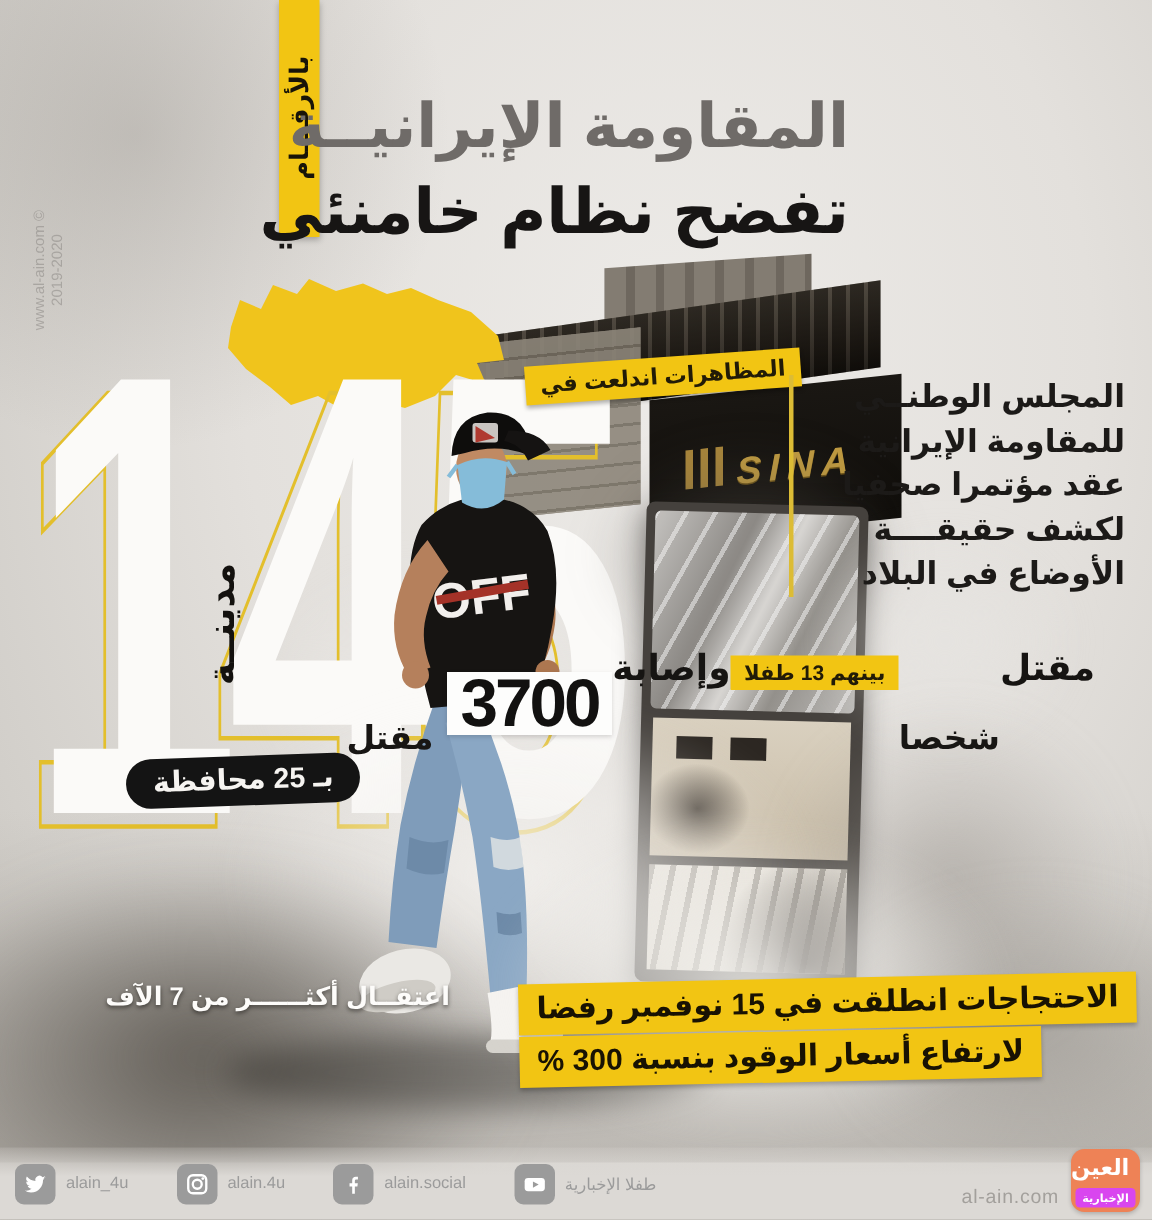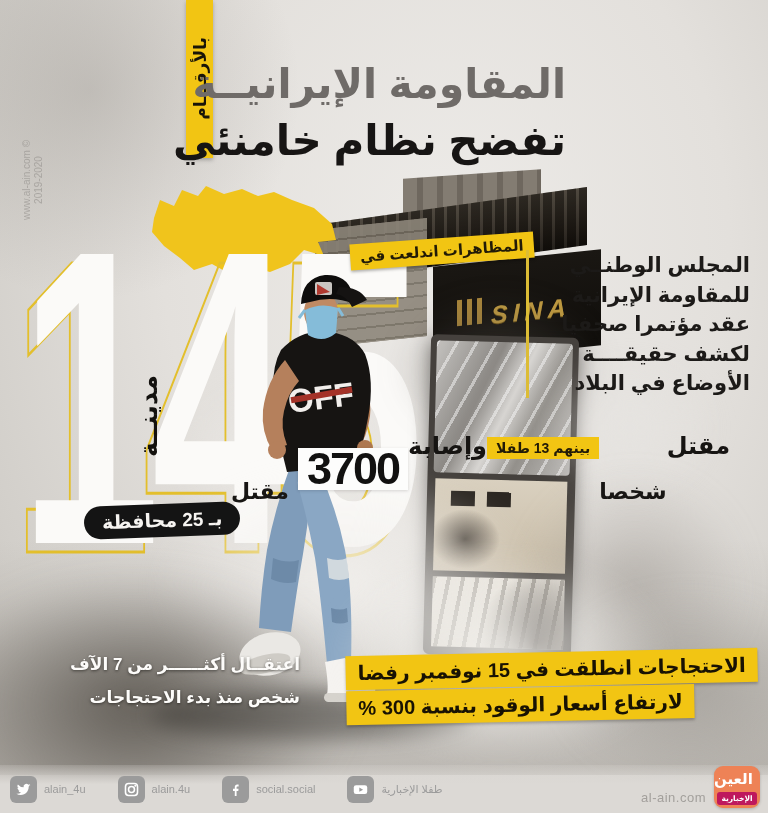--- a/index.html
+++ b/index.html
@@ -122,21 +122,21 @@
   .footer{position:absolute;left:0;bottom:0;width:768px;height:48px;z-index:10;
     background:linear-gradient(rgba(221,218,214,.2),#dcd9d5 40%);display:flex;align-items:center;padding:0 10px;box-sizing:border-box;}
   .social{display:flex;align-items:center;gap:10px;}
   .social .item{display:flex;align-items:center;gap:7px;margin-right:22px;}
   .sicon{width:27px;height:27px;border-radius:6px;background:#9b9b9b;display:flex;align-items:center;justify-content:center;}
   .slabel{font-size:11px;color:#9b9b9b;}
   .site{position:absolute;right:62px;bottom:8px;font-size:13px;color:#a3a09c;letter-spacing:.5px;}
   .logo{position:absolute;right:8px;bottom:5px;width:46px;height:42px;background:#ee8256;border-radius:9px;
     box-shadow:0 1px 3px rgba(0,0,0,.2);}
   .logo .ar{position:absolute;left:0;right:0;top:3px;text-align:left;color:#fff;font-size:15px;font-weight:bold;line-height:20px;}
-  .logo .band{position:absolute;left:3px;right:3px;bottom:3px;height:13px;background:#be185d;border-radius:3px;
+  .logo .band{position:absolute;left:3px;right:3px;bottom:3px;height:13px;background:#d946ef;border-radius:3px;
     color:#fff;font-size:7.5px;font-weight:bold;text-align:center;line-height:13px;}
 </style>
 </head>
 <body>
 
 <div class="canvas">
 
   <div class="vignette-tl"></div>
   <div class="bottom-haze"></div>
 
@@ -261,21 +261,20 @@
     </div>
   </div>
 
   <div class="note">
     <span>الاحتجاجات انطلقت في 15 نوفمبر رفضا</span>
     <span>لارتفاع أسعار الوقود بنسبة 300 %</span>
   </div>
 
   <div class="arrests">
     <div>اعتقــال أكثــــــر من 7 الآف</div>
-    <div>شخص منذ بدء الاحتجاجات</div>
   </div>
 
   <div class="smoke sm2"></div>
 
   <div class="footer">
     <div class="social">
       <div class="item">
         <span class="sicon">
           <svg width="17" height="17" viewBox="0 0 24 24">
               <path fill="#fff" d="M22 5.9c-.7.3-1.5.5-2.3.6.8-.5 1.4-1.3 1.7-2.2-.8.5-1.6.8-2.5 1a3.9 3.9 0 0 0-6.7 3.6A11 11 0 0 1 4.1 4.8a3.9 3.9 0 0 0 1.2 5.2c-.6 0-1.2-.2-1.8-.5v.1c0 1.9 1.3 3.5 3.1 3.8-.6.2-1.2.2-1.8.1.5 1.6 2 2.7 3.7 2.7A7.9 7.9 0 0 1 2 17.9 11 11 0 0 0 8 19.7c7.3 0 11.3-6 11.3-11.3v-.5c.8-.6 1.4-1.3 2-2z"></path>
@@ -292,21 +291,21 @@
             </svg>
         </span>
         <span class="slabel">alain.4u</span>
       </div>
       <div class="item">
         <span class="sicon">
           <svg width="17" height="17" viewBox="0 0 24 24">
               <path fill="#fff" d="M13.5 21v-7h2.4l.4-3h-2.8V9.1c0-.9.3-1.5 1.6-1.5h1.3V5c-.3 0-1.1-.1-2-.1-2 0-3.4 1.2-3.4 3.5V11H8.5v3H11v7h2.5z"></path>
             </svg>
         </span>
-        <span class="slabel">social.social</span>
+        <span class="slabel">alain.social</span>
       </div>
       <div class="item">
         <span class="sicon">
           <svg width="17" height="17" viewBox="0 0 24 24">
               <rect x="2.5" y="6" width="19" height="12.5" rx="3.2" fill="#fff"></rect>
               <path d="M10.3 9.3l5.4 3 -5.4 3z" fill="#9b9b9b"></path>
             </svg>
         </span>
         <span class="slabel">طفلا الإخبارية</span>
       </div>

